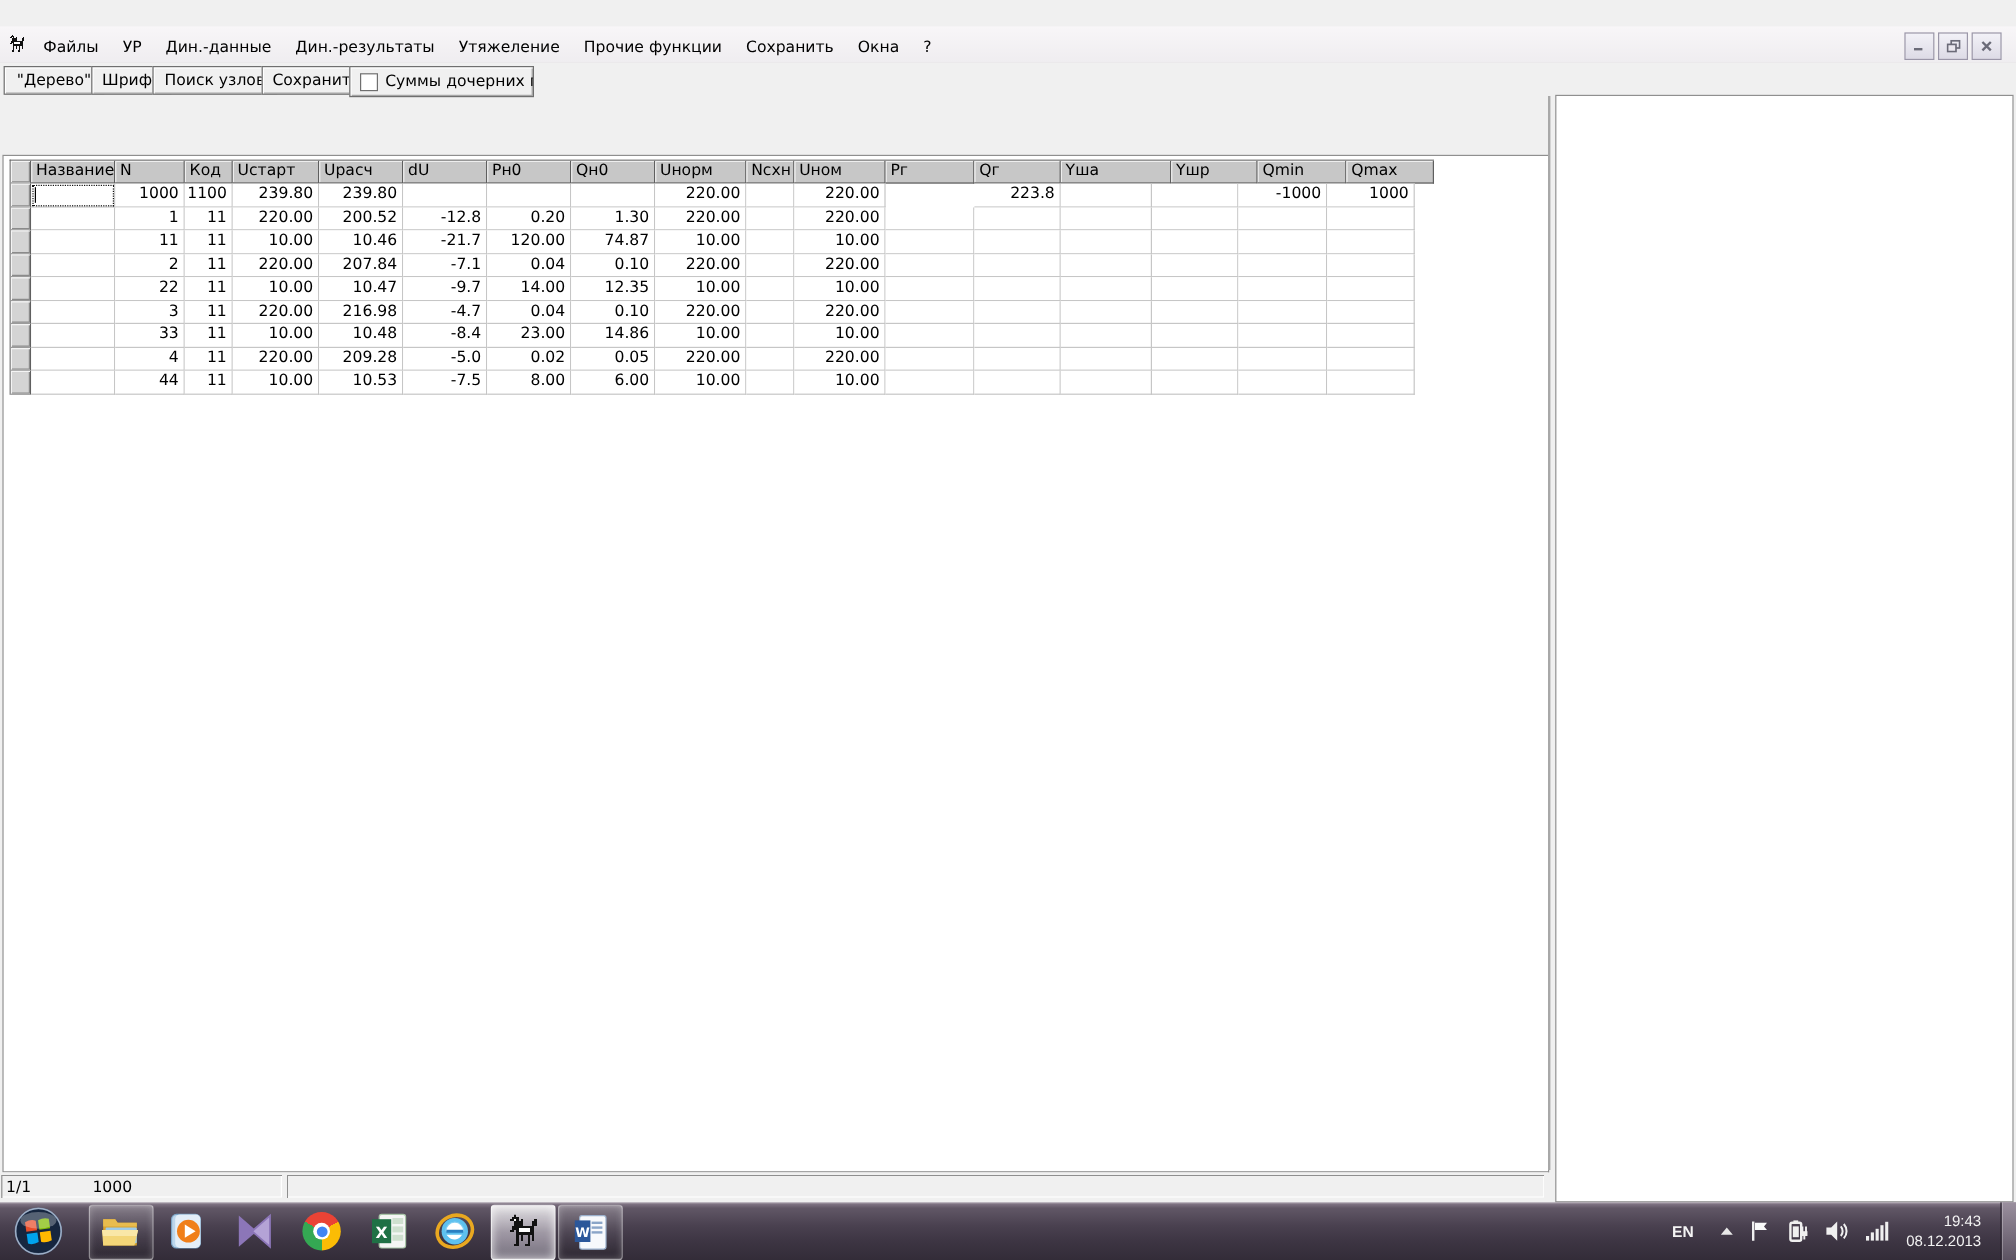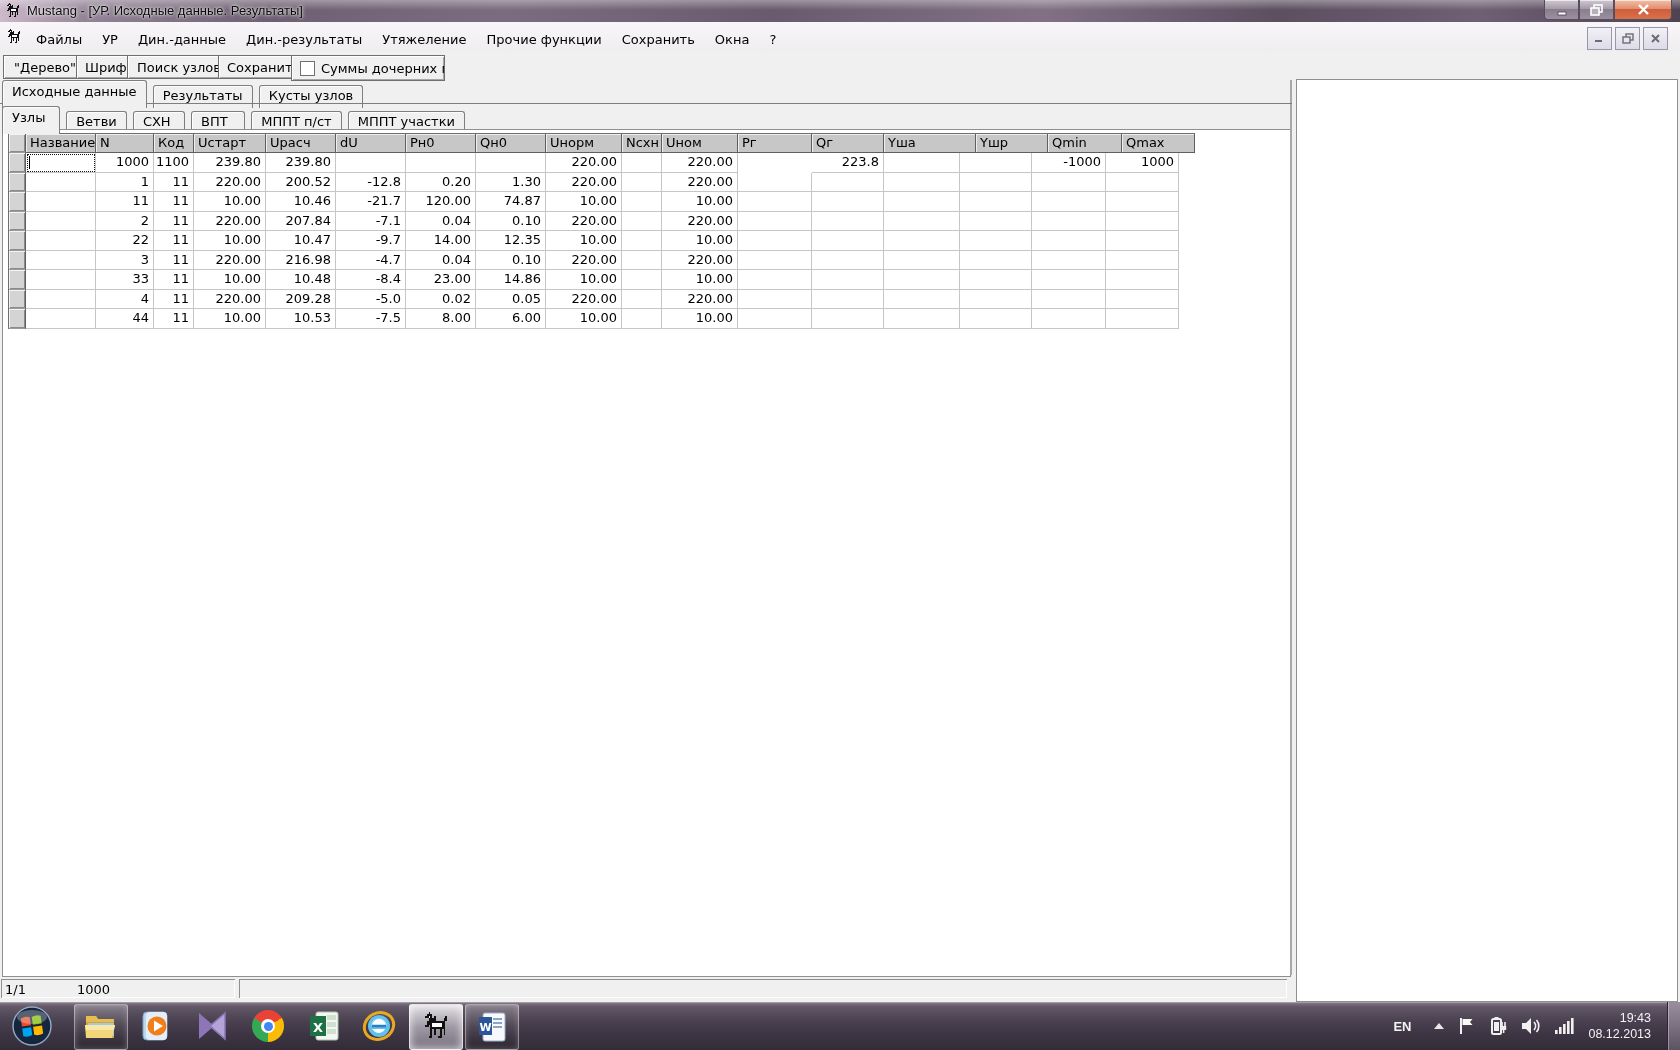--- a/index.html
+++ b/index.html
@@ -103,45 +103,20 @@
     </g>
     <g fill="#fff" shape-rendering="crispEdges">
       <rect x="6" y="6" width="5" height="2"></rect>
         <rect x="4" y="2" width="1" height="1"></rect>
     </g>
   </symbol>
 </svg>
 
 <div class="screen">
 
-  <div class="titlebar">
-    <div class="sheen"></div>
-    <svg class="title-icon" viewBox="0 0 16 16">
-        <use href="#horse"></use>
-      </svg>
-    <div class="title-text">Mustang - [УР. Исходные данные. Результаты]</div>
-    <div class="caption-buttons">
-      <div class="cap-btn first">
-        <svg width="12" height="12" viewBox="0 0 12 12">
-            <rect x="2" y="8" width="8" height="3" fill="#fff" stroke="#4a4150" stroke-width="0.8"></rect>
-          </svg>
-      </div>
-      <div class="cap-btn">
-        <svg width="13" height="12" viewBox="0 0 13 12">
-            <rect x="4" y="1" width="8" height="7" fill="none" stroke="#fff" stroke-width="1.6"></rect>
-            <rect x="1" y="4" width="8" height="7" fill="#b9aebd" stroke="#fff" stroke-width="1.6"></rect>
-          </svg>
-      </div>
-      <div class="cap-btn close">
-        <svg width="13" height="13" viewBox="0 0 13 13">
-            <path d="M2 2 L11 11 M11 2 L2 11" stroke="#fff" stroke-width="2.4"></path>
-          </svg>
-      </div>
-    </div>
-  </div>
 
   <div class="menubar">
     <svg class="menu-icon" viewBox="0 0 16 16">
         <use href="#horse"></use>
       </svg>
     <div class="menu-items">
       <span class="menu-item">Файлы</span>
       <span class="menu-item">УР</span>
       <span class="menu-item">Дин.-данные</span>
       <span class="menu-item">Дин.-результаты</span>
@@ -175,35 +150,21 @@
     <div class="tb-btn" style="left:3px;min-width:66px">"Дерево"</div>
     <div class="tb-btn" style="left:76px;min-width:48px">Шрифт</div>
     <div class="tb-btn" style="left:127px;min-width:86px">Поиск узлов</div>
     <div class="tb-btn" style="left:218px;min-width:68px">Сохранить</div>
     <div class="tb-check-group">
       <span class="checkbox"></span>
       <span style="white-space:nowrap">Суммы дочерних па</span>
     </div>
   </div>
 
-  <div class="tabstrip" style="top:80px">
-    <div class="underline"></div>
-    <span class="tab active">Исходные данные</span>
-    <span class="tab">Результаты</span>
-    <span class="tab">Кусты узлов</span>
-  </div>
-
-  <div class="tabstrip" style="top:106px">
-    <span class="tab active" style="min-width:38px">Узлы</span>
-    <span class="tab">Ветви</span>
-    <span class="tab" style="min-width:32px">СХН</span>
-    <span class="tab" style="min-width:34px">ВПТ</span>
-    <span class="tab">МППТ п/ст</span>
-    <span class="tab">МППТ участки</span>
-  </div>
+
 
   <div class="white-panel">
     <div class="grid">
         <div class="tr head">
           <div class="cell th sel"></div>
           <div class="cell th" style="width: 70px;">Название</div>
           <div class="cell th" style="width: 58px;">N</div>
           <div class="cell th" style="width: 40px;">Код</div>
           <div class="cell th" style="width: 72px;">Uстарт</div>
           <div class="cell th" style="width: 70px;">Uрасч</div>

